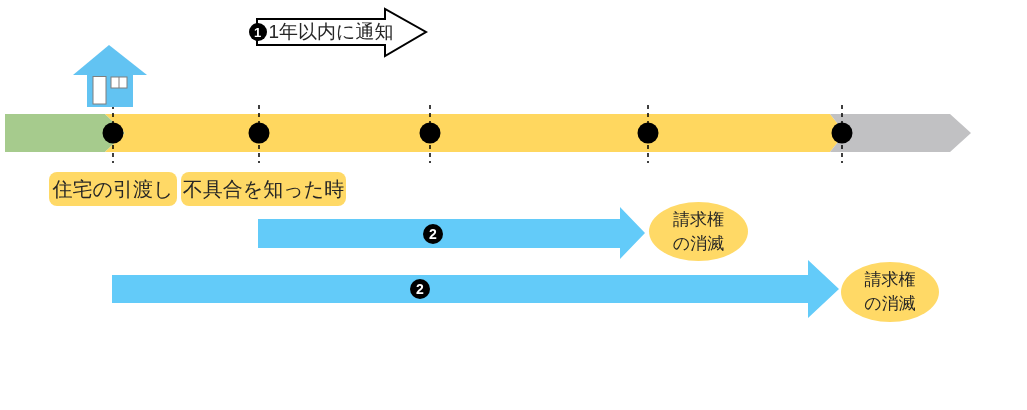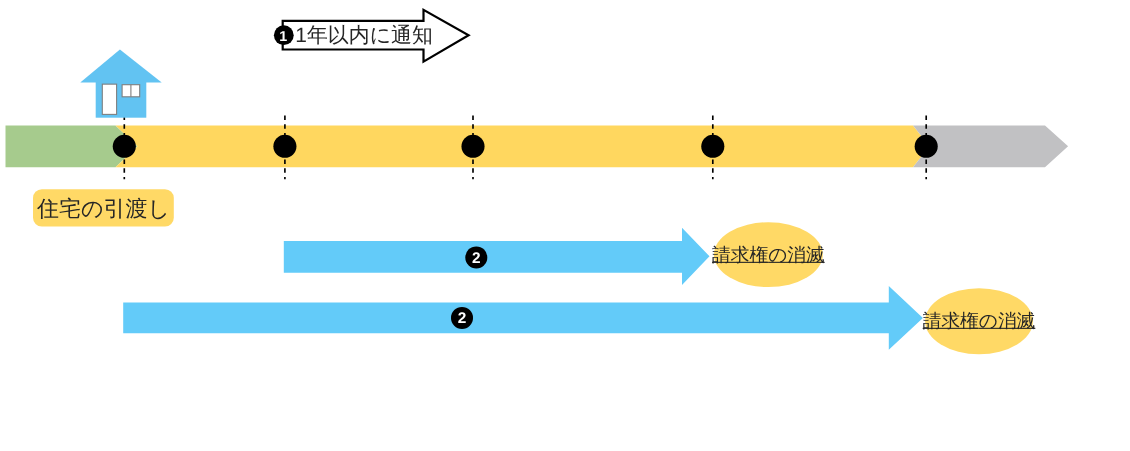--- a/index.html
+++ b/index.html
@@ -54,38 +54,38 @@
     font-size: 19px;
     gap: 2px;
   }
   .notify-label .badge { width: 18px; height: 18px; font-size: 13px; }
   .milestone {
     background: var(--label-yellow);
     border-radius: 8px;
     font-size: 20px;
     color: var(--text-dark);
   }
-  .milestone-1 { left: 30px;  top: 172px; width: 128px; height: 34px; }
+  .milestone-1 { left: 49px;  top: 172px; width: 128px; height: 34px; }
   .milestone-2 { left: 181px; top: 172px; width: 165px; height: 34px; }
   .period-label {
     font-size: 21px;
     gap: 3px;
     color: var(--text-dark);
   }
   .period-label .badge { width: 20px; height: 20px; font-size: 14px; }
   .period-label-1 { left: 258px; top: 219px; width: 350px; height: 29px; }
   .period-label-2 { left: 112px; top: 275px; width: 616px; height: 28px; }
   .outcome {
     background: var(--ellipse-yellow);
     border-radius: 50%;
+    flex-direction: column;
     font-size: 17px;
     line-height: 1.4;
     text-align: center;
     color: var(--text-dark);
-    text-decoration: underline;
   }
   .outcome-1 { left: 649px; top: 202px; width: 99px; height: 59px; }
   .outcome-2 { left: 841px; top: 262px; width: 98px; height: 60px; }
 </style>
 </head>
 <body>
 
 <div class="stage">
 
   <svg class="scene-svg" viewBox="0 0 1027 410">
@@ -125,20 +125,23 @@
   </svg>
 
   <div class="overlay notify-label">
     <span class="badge">1</span>
     <span>1年以内に通知</span>
   </div>
 
   <div class="overlay milestone milestone-1">
     <span>住宅の引渡し</span>
   </div>
+  <div class="overlay milestone milestone-2">
+    <span>不具合を知った時</span>
+  </div>
 
   <div class="overlay period-label period-label-1">
     <span class="badge">2</span>
   </div>
   <div class="overlay period-label period-label-2">
     <span class="badge">2</span>
   </div>
 
   <div class="overlay outcome outcome-1">
     <span>請求権</span>

